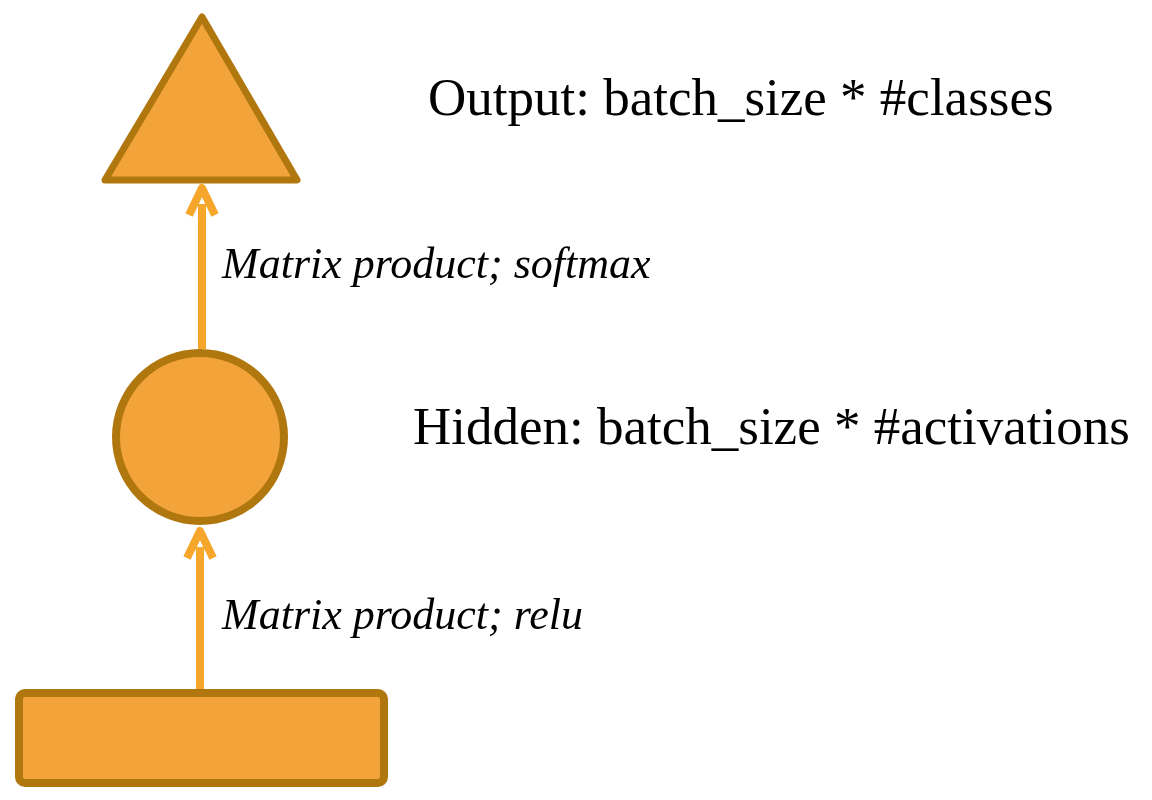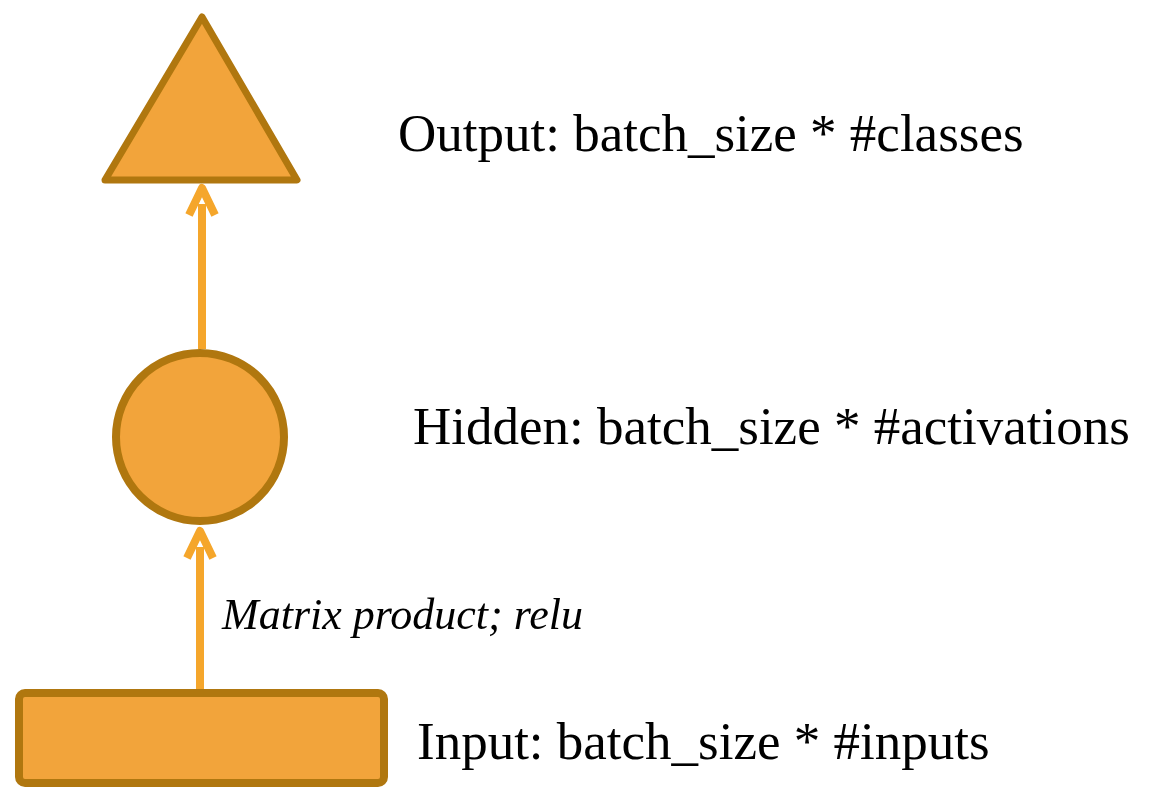--- a/index.html
+++ b/index.html
@@ -26,21 +26,21 @@
     white-space: nowrap;
     line-height: 1;
   }
   .node-label {
     font-size: 53px;
   }
   .edge-label {
     font-size: 44px;
     font-style: italic;
   }
-  .label-output { left: 398px; top: 71px; margin-top: 36px; }
+  .label-output { left: 428px; top: 71px; }
   .label-softmax { left: 222px; top: 242px; }
   .label-hidden { left: 413px; top: 400px; }
   .label-relu { left: 222px; top: 593px; }
   .label-input { left: 417px; top: 715px; }
 </style>
 </head>
 <body>
 
 <div class="canvas">
 
@@ -60,18 +60,18 @@
 
     <circle cx="200" cy="437" r="84" stroke-width="8" fill="#F2A43B" stroke="#B0770F"></circle>
 
     <rect x="19" y="693" width="365" height="90" rx="6" stroke-width="8" fill="#F2A43B" stroke="#B0770F"></rect>
   </svg>
 
   <div class="label node-label label-output">Output: batch_size * #classes</div>
 
   <div class="label node-label label-hidden">Hidden: batch_size * #activations</div>
 
-  <div class="label node-label label-input">Input: batch_size * #inputs</div>
 
+  <div class="label edge-label label-softmax">Matrix product; softmax</div>
 
   <div class="label edge-label label-relu">Matrix product; relu</div>
 
 </div>
 
 </body></html>

